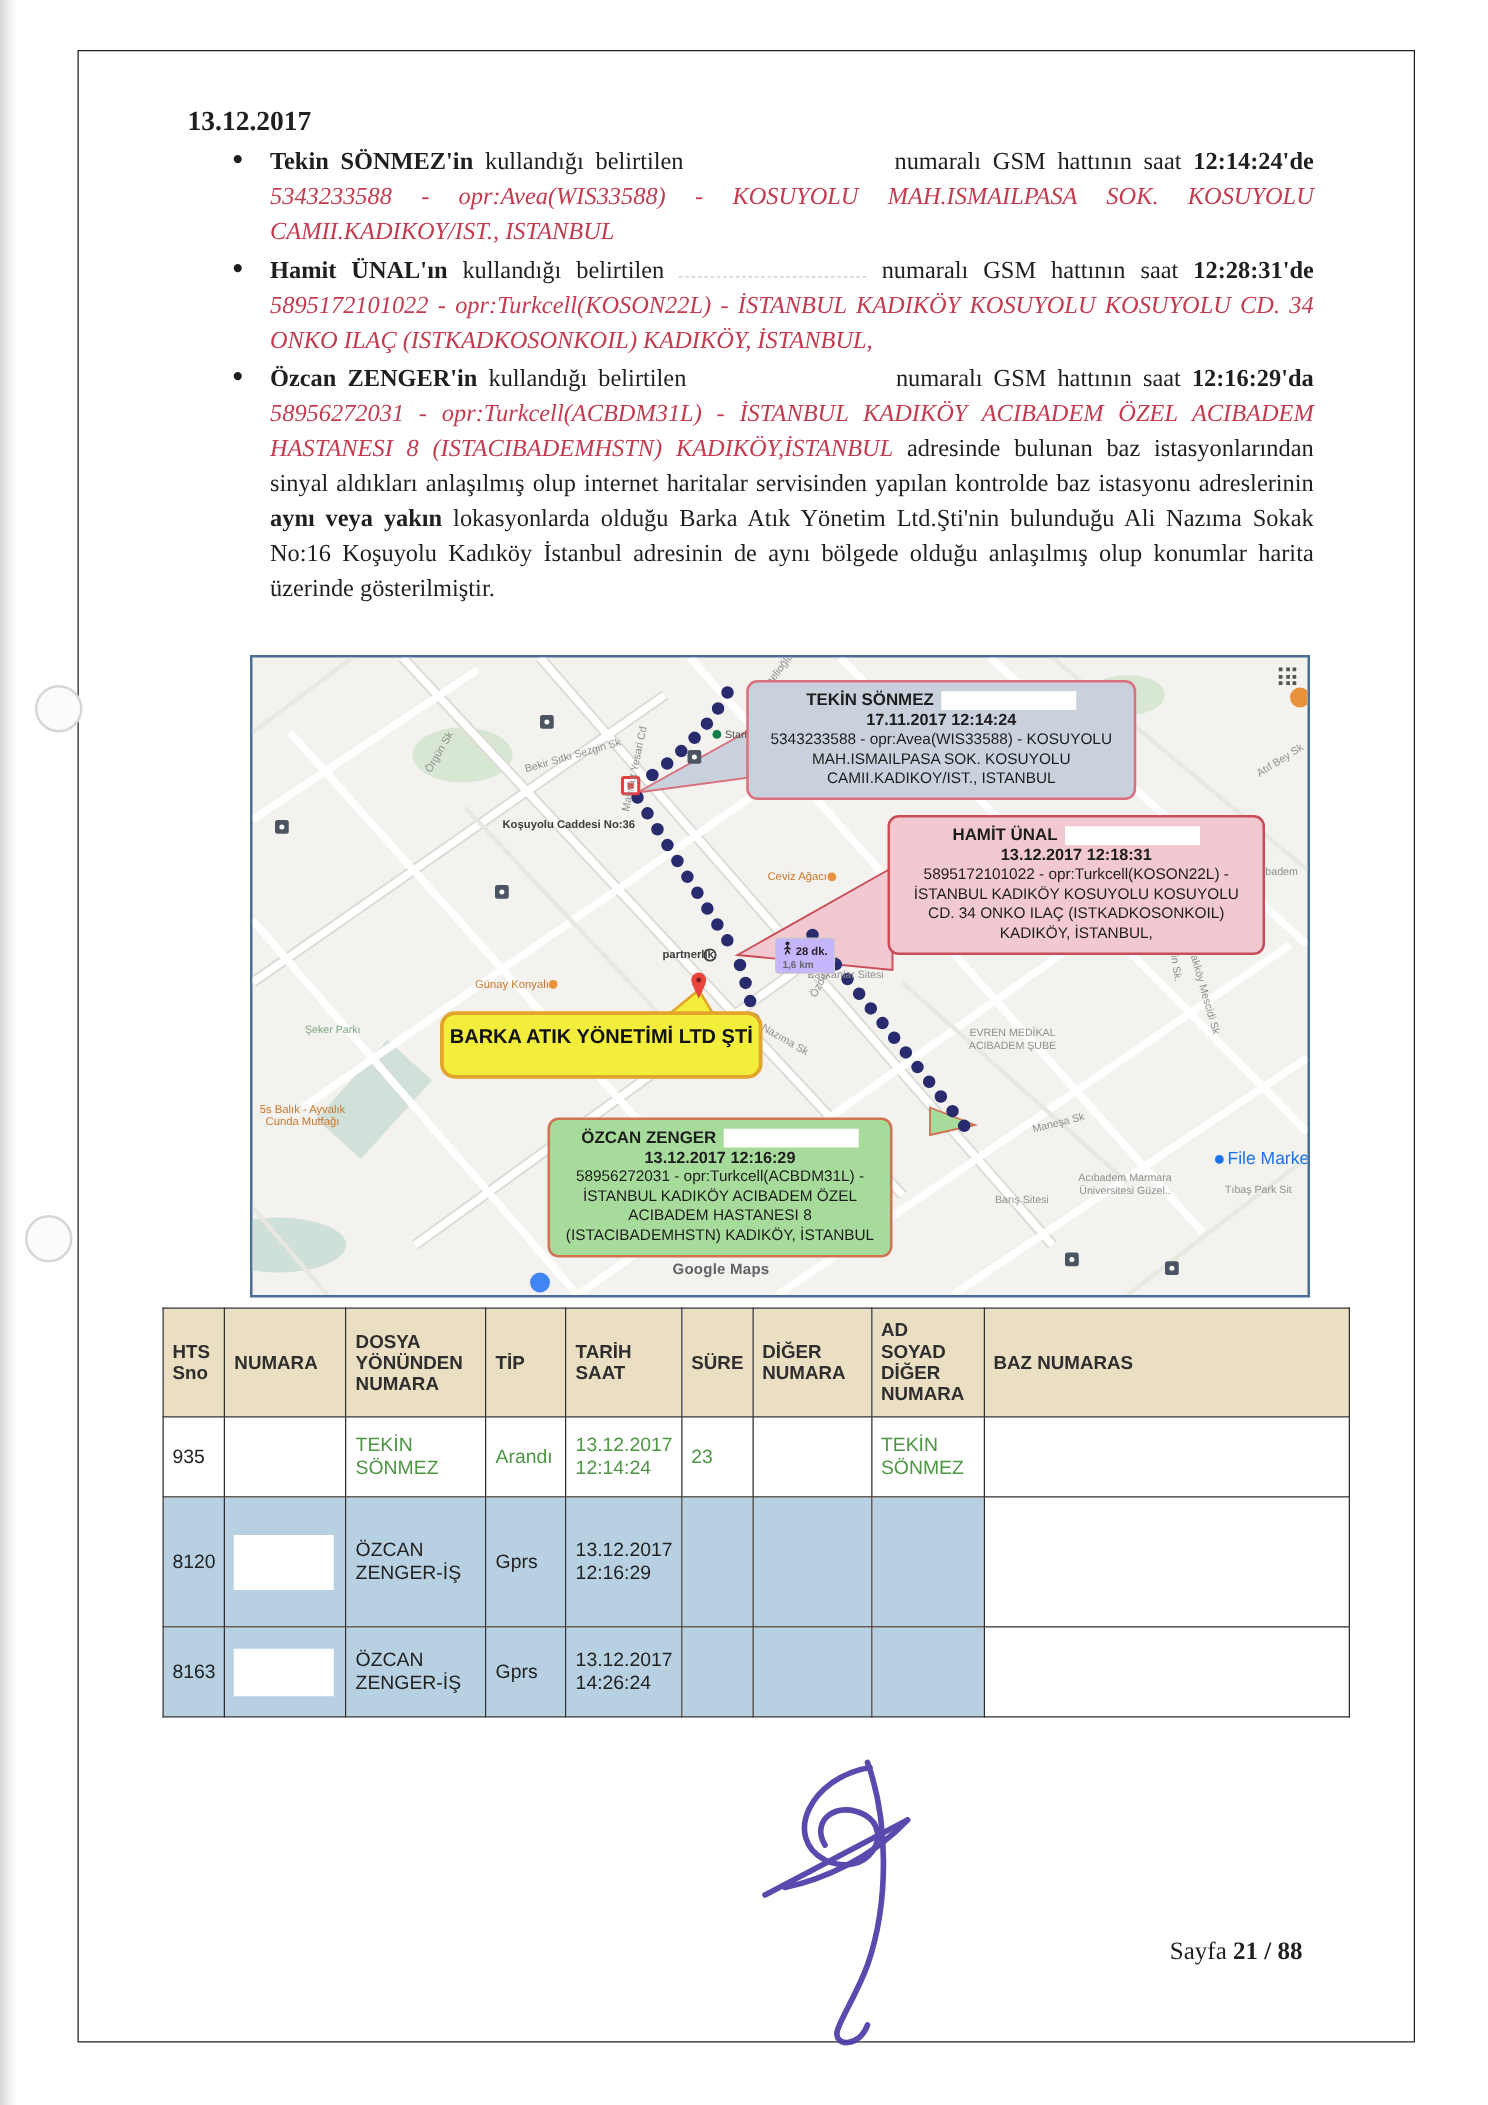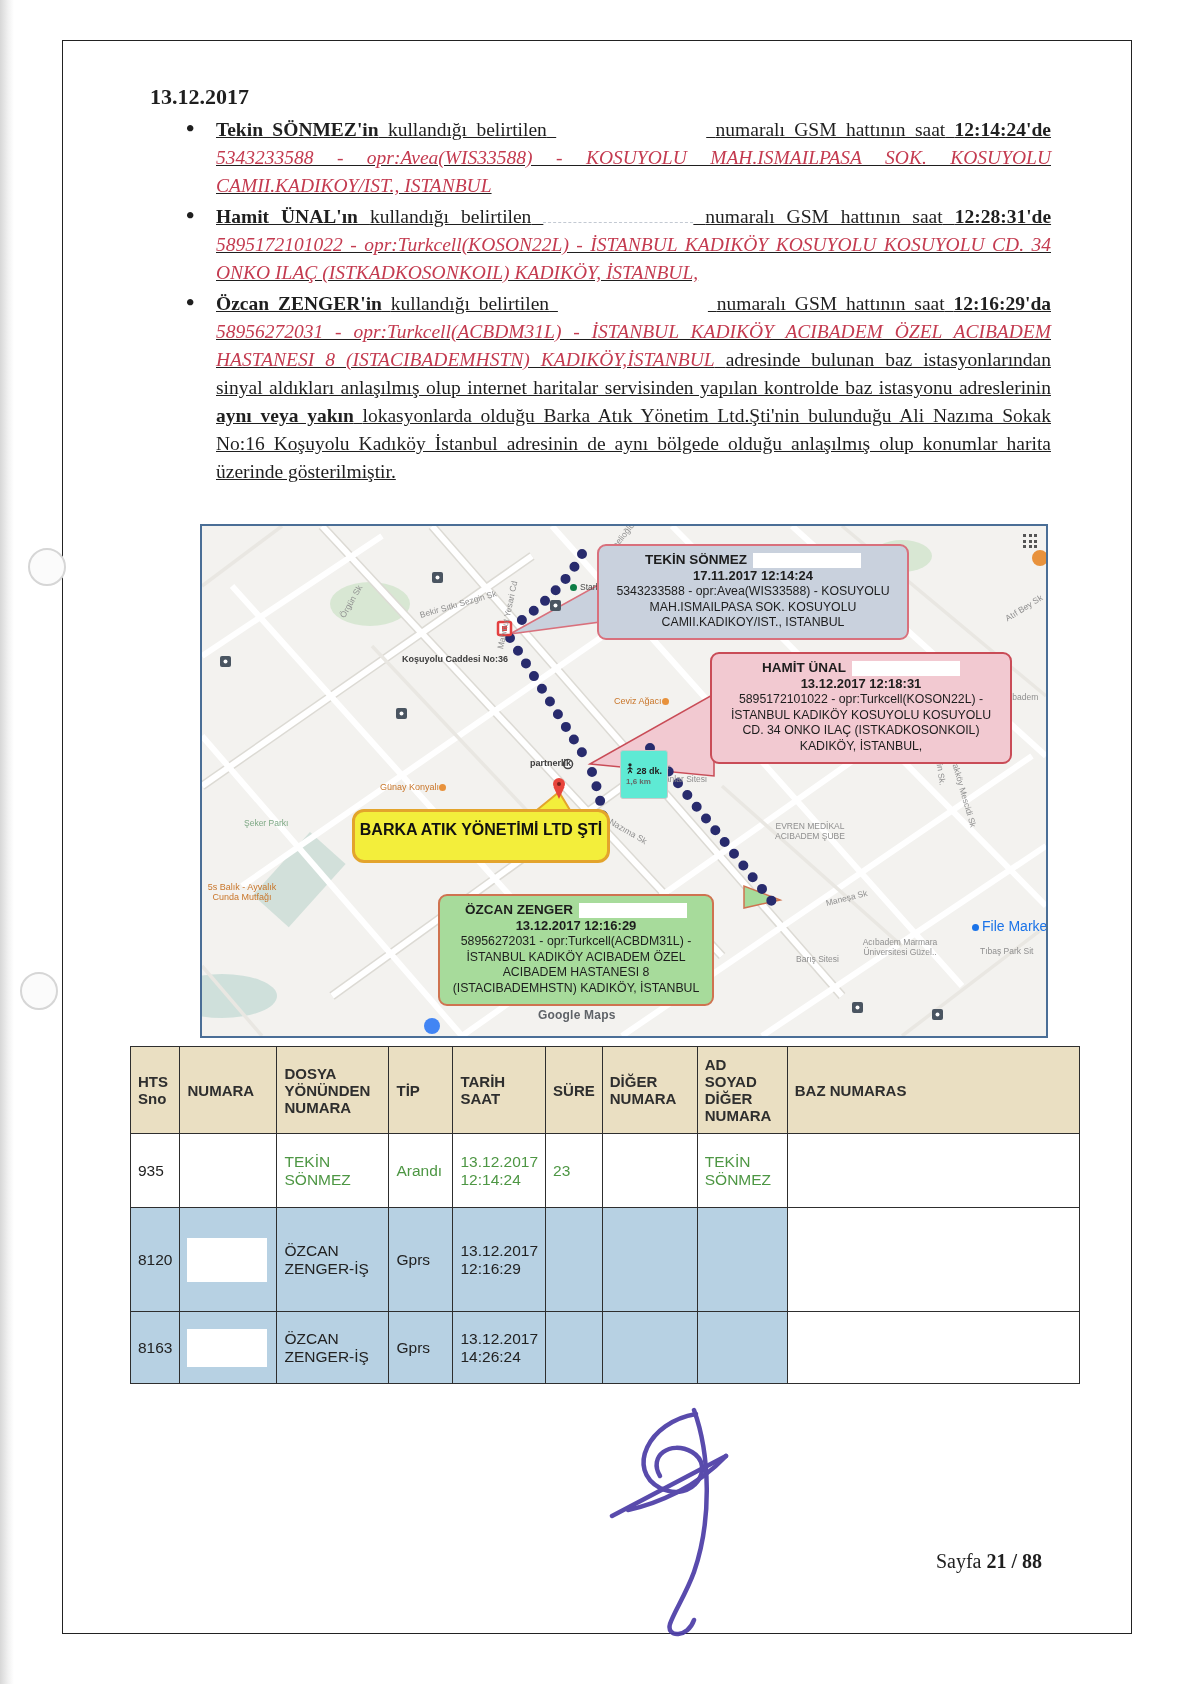--- a/index.html
+++ b/index.html
@@ -9,21 +9,21 @@
        background:linear-gradient(90deg,#d7d7d7,#f2f2f2 60%,#ffffff);}
   .page-frame{position:absolute;left:62px;top:40px;width:1068px;height:1592px;
        border:1.6px solid #222;}
   .punch-hole{position:absolute;width:34px;height:34px;border-radius:50%;
        border:2px solid #d6d6d6;background:#fbfbfb;}
   .hole1{left:28px;top:548px;} .hole2{left:20px;top:972px;}
 
   .date-heading{position:absolute;left:150px;top:84px;font-size:22px;font-weight:bold;}
 
   .bullets{position:absolute;left:216px;top:116px;width:835px;font-size:19.5px;line-height:28px;}
-  .bullet{position:relative;text-align:justify;margin-bottom:3px;text-decoration:underline;}
+  .bullet{position:relative;text-align:justify;margin-bottom:3px;}
   .bullet::before{content:"\2022";position:absolute;left:-30px;top:-2px;font-size:24px;font-weight:bold;}
   .b-name{font-weight:bold;}
   .blank{display:inline-block;width:150px;height:2px;}
   .blank.dashed{border-bottom:1.5px dashed #c3c9d2;}
   .red-italic{color:#c43b50;font-style:italic;}
   .b-time{font-weight:bold;}
   .p-bold{font-weight:bold;}
 
   
   .map{position:absolute;left:200px;top:524px;width:844px;height:510px;overflow:hidden;
@@ -43,35 +43,35 @@
   .callout .c-title{font-weight:bold;font-size:13.5px;}
   .callout .c-date{font-weight:bold;font-size:13px;}
   .callout .c-detail{font-size:12.3px;line-height:1.28;margin-top:1px;}
   .redaction{display:inline-block;width:108px;height:15px;background:#ffffff;vertical-align:middle;margin-left:6px;}
   .co-tekin{left:395px;top:18px;width:312px;background:#c9d1dd;border:2px solid #d9707c;}
   .co-hamit{left:508px;top:126px;width:302px;background:#f2c9d1;border:2px solid #c94c57;}
   .co-ozcan{left:236px;top:368px;width:276px;background:#a7db9b;border:2px solid #cf7350;}
   .company{position:absolute;z-index:3;left:150px;top:283px;width:258px;height:54px;
        background:#f3ee3b;border:3px solid #e3a42c;border-radius:12px;text-align:center;
        font-weight:bold;font-size:16px;line-height:1.35;padding-top:7px;box-sizing:border-box;color:#111;}
-  .walk-badge{position:absolute;z-index:3;left:418px;top:224px;background:#5eead4;border:1px solid #c9c9c9;
-       border-radius:3px;padding:12px 5px;font-size:9px;font-weight:bold;color:#222;line-height:1.2;}
+  .walk-badge{position:absolute;z-index:3;left:418px;top:224px;background:#c4b5fd;border:1px solid #c9c9c9;
+       border-radius:3px;padding:2px 5px;font-size:9px;font-weight:bold;color:#222;line-height:1.2;}
   .walk-badge .km{font-weight:bold;font-size:8px;color:#666;}
   .grid-icon{position:absolute;z-index:3;right:8px;top:8px;width:15px;height:15px;
        display:grid;grid-template-columns:repeat(3,1fr);gap:2px;}
   .grid-icon i{background:#555;width:3px;height:3px;display:block;}
 
   
   .hts-table{position:absolute;left:130px;top:1046px;border-collapse:collapse;table-layout:fixed;
        font-family:"Liberation Sans",sans-serif;font-size:15.5px;color:#222;}
   .hts-table th,.hts-table td{border:1.6px solid #2e2e2e;padding:4px 7px;vertical-align:middle;
        text-align:left;overflow:hidden;}
   .hts-table th{background:#eadfc2;font-weight:bold;font-size:15px;color:#2e2e2e;height:78px;}
   .pre{white-space:pre-line;}
-  tr.r1{height:74px;} tr.r2{height:128px;} tr.r3{height:104px;} tr.r4{height:72px;}
+  tr.r1{height:64px;} tr.r2{height:128px;} tr.r3{height:104px;} tr.r4{height:72px;}
   .txt-green{color:#4d9643;} .txt-blue{color:#2f6fad;}
   tr.blue-row td{background:#b7d1e3;}
   td.baz-white{background:#ffffff !important;}
   .redact-box{width:80px;height:44px;background:#ffffff;}
   .cellwrap{position:relative;height:100%;}
   .dash-redact{position:absolute;right:10px;bottom:2px;width:165px;border-bottom:2px dashed #8fb3d4;opacity:.75;}
 
   .footer{position:absolute;left:880px;top:1550px;width:162px;text-align:right;font-size:20px;}
   .footer b{font-weight:bold;}
 

